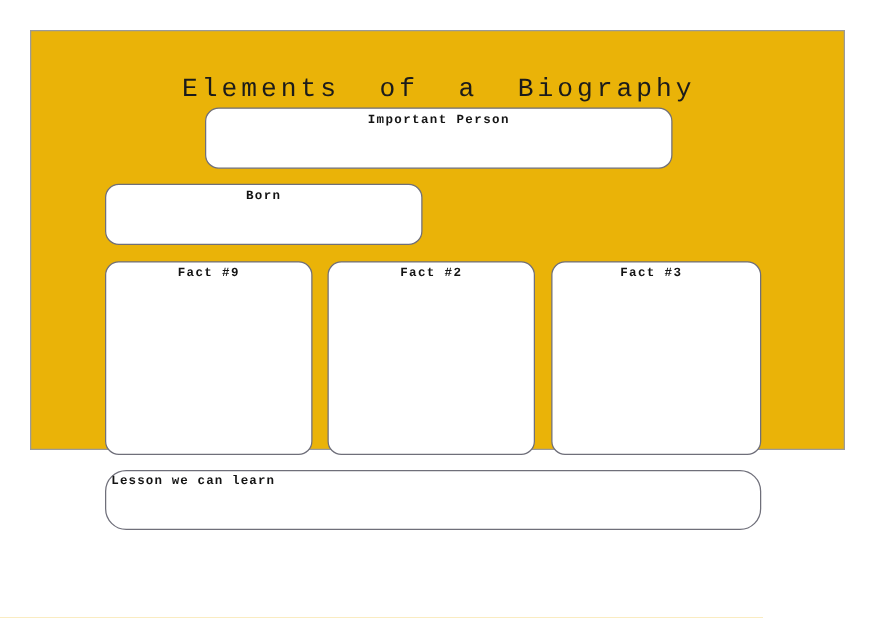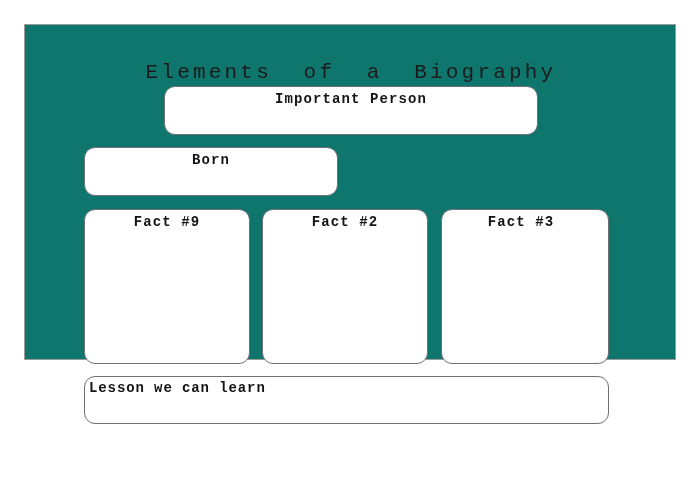--- a/index.html
+++ b/index.html
@@ -18,21 +18,21 @@
 
   
   #page-frame {
     position: absolute;
     left: 24px;
     top: 24px;
     width: 652px;
     height: 336px;
     border: 1px solid #9a9a9a;
     box-sizing: border-box;
-    background: #0f766e;
+    background: #eab308;
   }
 
   
   #worksheet-title {
     position: absolute;
     left: 0;
     top: 36px;
     width: 652px;
     text-align: center;
     font-family: "Liberation Mono", "DejaVu Sans Mono", monospace;
@@ -51,42 +51,42 @@
     border-radius: 11px;
     background: #ffffff;
   }
   .ws-label {
     position: absolute;
     left: 0;
     right: 0;
     top: 4px;
     text-align: center;
     font-family: "Liberation Mono", "DejaVu Sans Mono", monospace;
-    font-size: 14px;
+    font-size: 10px;
     font-weight: 700;
     letter-spacing: 1.1px;
     color: #141414;
     white-space: pre;
   }
   .ws-label.left-aligned {
     text-align: left;
     left: 4px;
     right: auto;
     top: 3px;
     letter-spacing: 0.9px;
   }
 
   
   #box-important-person { left: 139px; top: 61px;  width: 374px; height: 49px; }
   #box-born            { left: 59px;  top: 122px; width: 254px; height: 49px; }
   #box-died            { left: 322px; top: 122px; width: 262px; height: 49px; }
   #box-fact-1          { left: 59px;  top: 184px; width: 166px; height: 155px; }
   #box-fact-2          { left: 237px; top: 184px; width: 166px; height: 155px; }
   #box-fact-3          { left: 416px; top: 184px; width: 168px; height: 155px; }
-  #box-lesson          { left: 59px;  top: 351px; width: 525px; height: 48px; }
+  #box-lesson          { left: 59px;  top: 351px; width: 525px; height: 48px; border-radius: 17px; }
 
   
   #box-fact-3 .ws-label { padding-right: 8px; font-family: Liberation Mono, monospace; }
 </style>
 </head>
 <body>
 
 <div id="page-frame">
 
   <div id="worksheet-title">Elements  of  a  Biography</div>

